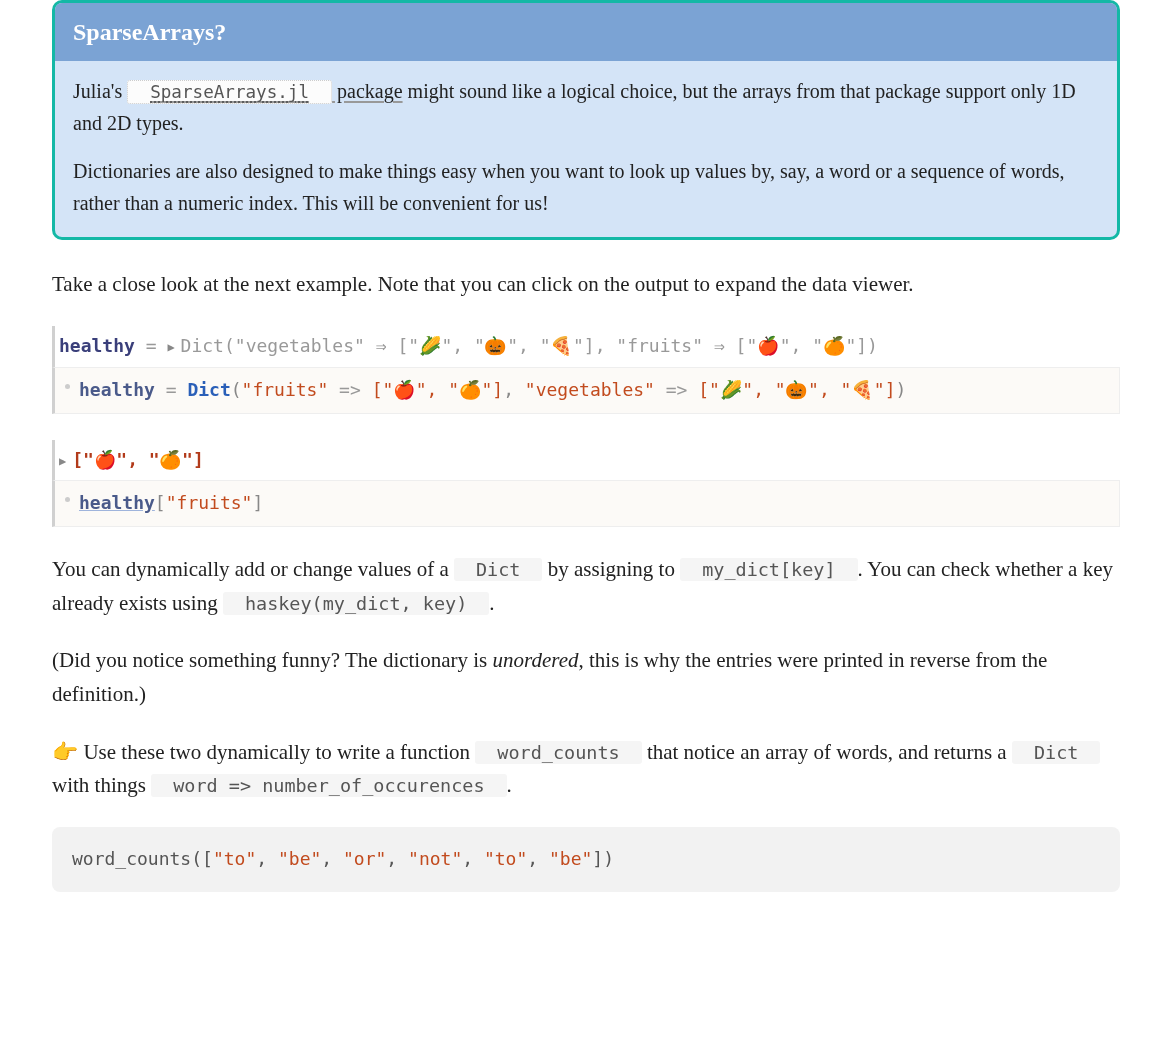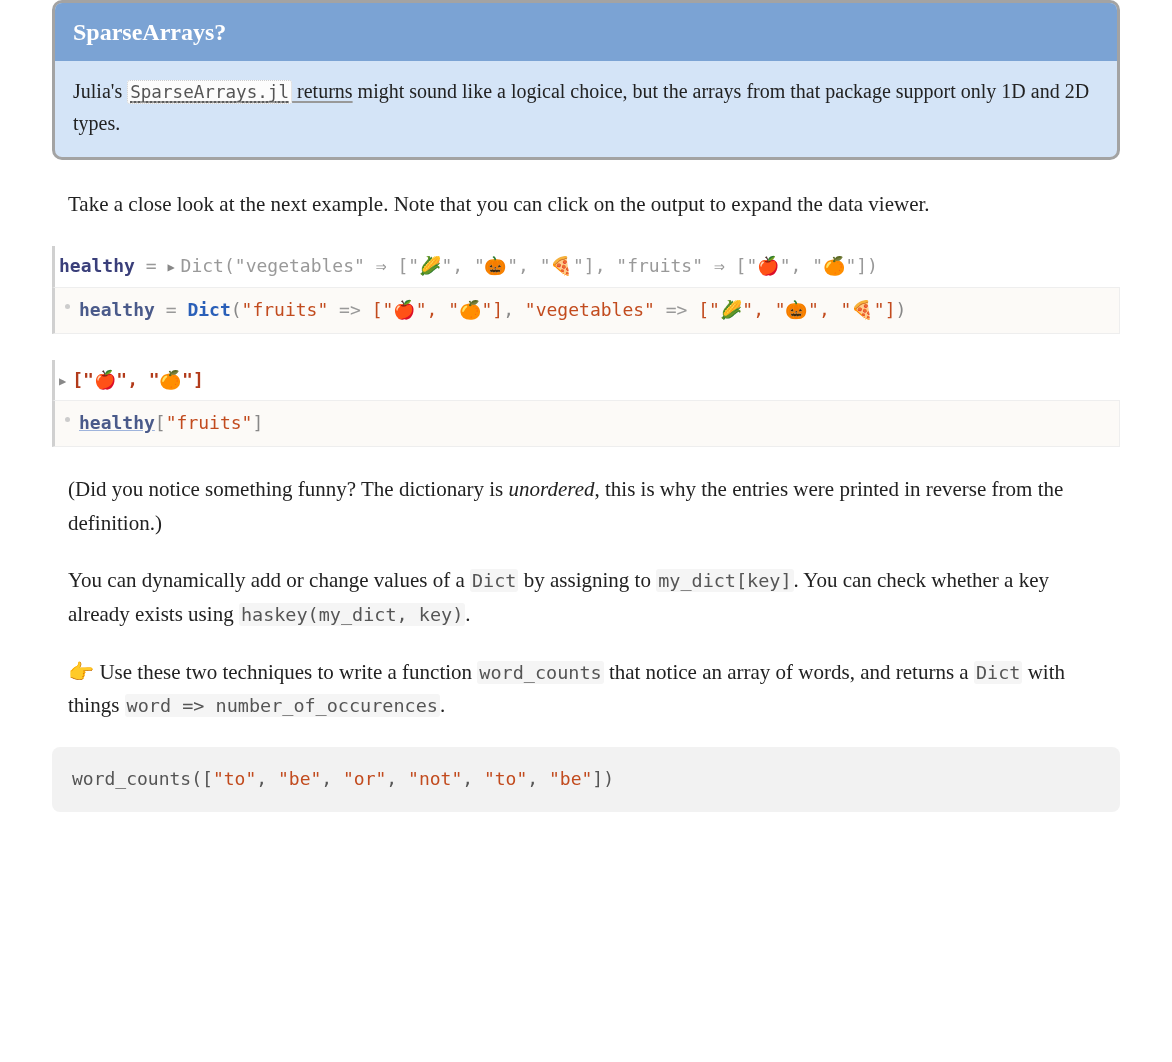--- a/index.html
+++ b/index.html
@@ -12,59 +12,59 @@
     font-size: 20px;
     line-height: 1.6;
   }
   .page {
     max-width: 1120px;
     margin: 0 auto;
     padding: 0 26px 40px;
   }
   .callout {
     background: #d4e4f7;
-    border: 3px solid #a3a3a3;
+    border: 3px solid #14b8a6;
     border-radius: 10px;
     margin-bottom: 28px;
     overflow: hidden;
   }
   .callout-header {
     background: #7ba3d4;
     color: #fff;
     font-weight: bold;
     font-size: 24px;
     padding: 10px 18px;
   }
   .callout-body {
     padding: 14px 18px 18px;
   }
   .callout-body p { margin: 0 0 16px; }
   .callout-body p:last-child { margin-bottom: 0; }
   code.inline {
     font-family: 'Menlo', 'Consolas', monospace;
     background: #f5f5f5;
-    padding: 1px 2px;
+    padding: 1px 22px;
     border-radius: 3px;
     font-size: 0.88em;
     color: #555;
   }
   a.pkg-link {
     color: #222;
     text-decoration: underline;
     text-decoration-color: #999;
     text-underline-offset: 3px;
   }
   a.pkg-link code.inline {
     background: #fcfcfc;
     border: 1px dotted #ccc;
     text-decoration: underline;
     text-decoration-style: dotted;
   }
   .prose p {
-    margin: 0 16px 24px;
+    margin: 0 0 24px;
     font-size: 21px;
   }
   em { font-style: italic; }
 
   
   .cell {
     margin: 18px 0 26px;
     font-family: 'Menlo', 'Consolas', monospace;
     font-size: 18px;
   }
@@ -124,22 +124,23 @@
 </style>
 </head>
 <body>
 
 <div class="page">
 
   <div class="callout">
     <div class="callout-header">SparseArrays?</div>
     <div class="callout-body">
       <p>
-        <span>Julia's </span><a href="#" class="pkg-link"><code class="inline">SparseArrays.jl</code><span> returns</span></a><span> might sound like a logical choice, but the arrays from that package support only 1D and 2D types.</span>
+        <span>Julia's </span><a href="#" class="pkg-link"><code class="inline">SparseArrays.jl</code><span> package</span></a><span> might sound like a logical choice, but the arrays from that package support only 1D and 2D types.</span>
       </p>
+      <p>Dictionaries are also designed to make things easy when you want to look up values by, say, a word or a sequence of words, rather than a numeric index. This will be convenient for us!</p>
     </div>
   </div>
 
   <div class="prose">
     <p>Take a close look at the next example. Note that you can click on the output to expand the data viewer.</p>
   </div>
 
   <div class="cell">
     <div class="cell-output">
       <span class="out-id">healthy</span><span class="out-op"> = </span><span class="expand">▶</span><span class="tok-dim">Dict</span><span class="tok-dim">(</span><span class="tok-dim">"vegetables"</span><span class="tok-dim"> ⇒ </span><span class="tok-dim emoji">["🌽", "🎃", "🍕"]</span><span class="tok-dim">, </span><span class="tok-dim">"fruits"</span><span class="tok-dim"> ⇒ </span><span class="tok-dim emoji">["🍎", "🍊"]</span><span class="tok-dim">)</span>
@@ -155,29 +156,29 @@
       <span class="expand">▶</span><span class="out-str emoji">["🍎", "🍊"]</span>
     </div>
     <div class="cell-input">
       <span class="dot"></span>
       <span class="tok-id2">healthy</span><span class="tok-punc">[</span><span class="tok-str">"fruits"</span><span class="tok-punc">]</span>
     </div>
   </div>
 
   <div class="prose">
     <p>
+      <span>You can dynamically add or change values of a </span><code class="inline">Dict</code><span> by assigning to </span><code class="inline">my_dict[key]</code><span>. You can check whether a key already exists using </span><code class="inline">haskey(my_dict, key)</code><span>.</span>
+    </p>
+
+    <p>
       <span>(Did you notice something funny? The dictionary is </span><em>unordered</em><span>, this is why the entries were printed in reverse from the definition.)</span>
     </p>
 
     <p>
-      <span>You can dynamically add or change values of a </span><code class="inline">Dict</code><span> by assigning to </span><code class="inline">my_dict[key]</code><span>. You can check whether a key already exists using </span><code class="inline">haskey(my_dict, key)</code><span>.</span>
-    </p>
-
-    <p>
-      <span class="emoji">👉</span><span> Use these two techniques to write a function </span><code class="inline">word_counts</code><span> that notice an array of words, and returns a </span><code class="inline">Dict</code><span> with things </span><code class="inline">word =&gt; number_of_occurences</code><span>.</span>
+      <span class="emoji">👉</span><span> Use these two dynamically to write a function </span><code class="inline">word_counts</code><span> that notice an array of words, and returns a </span><code class="inline">Dict</code><span> with things </span><code class="inline">word =&gt; number_of_occurences</code><span>.</span>
     </p>
 
   </div>
 
   <div class="codeblock">
     <span>word_counts</span><span>([</span><span class="tok-str">"to"</span><span>, </span><span class="tok-str">"be"</span><span>, </span><span class="tok-str">"or"</span><span>, </span><span class="tok-str">"not"</span><span>, </span><span class="tok-str">"to"</span><span>, </span><span class="tok-str">"be"</span><span>])</span>
   </div>
 
 </div>
 

